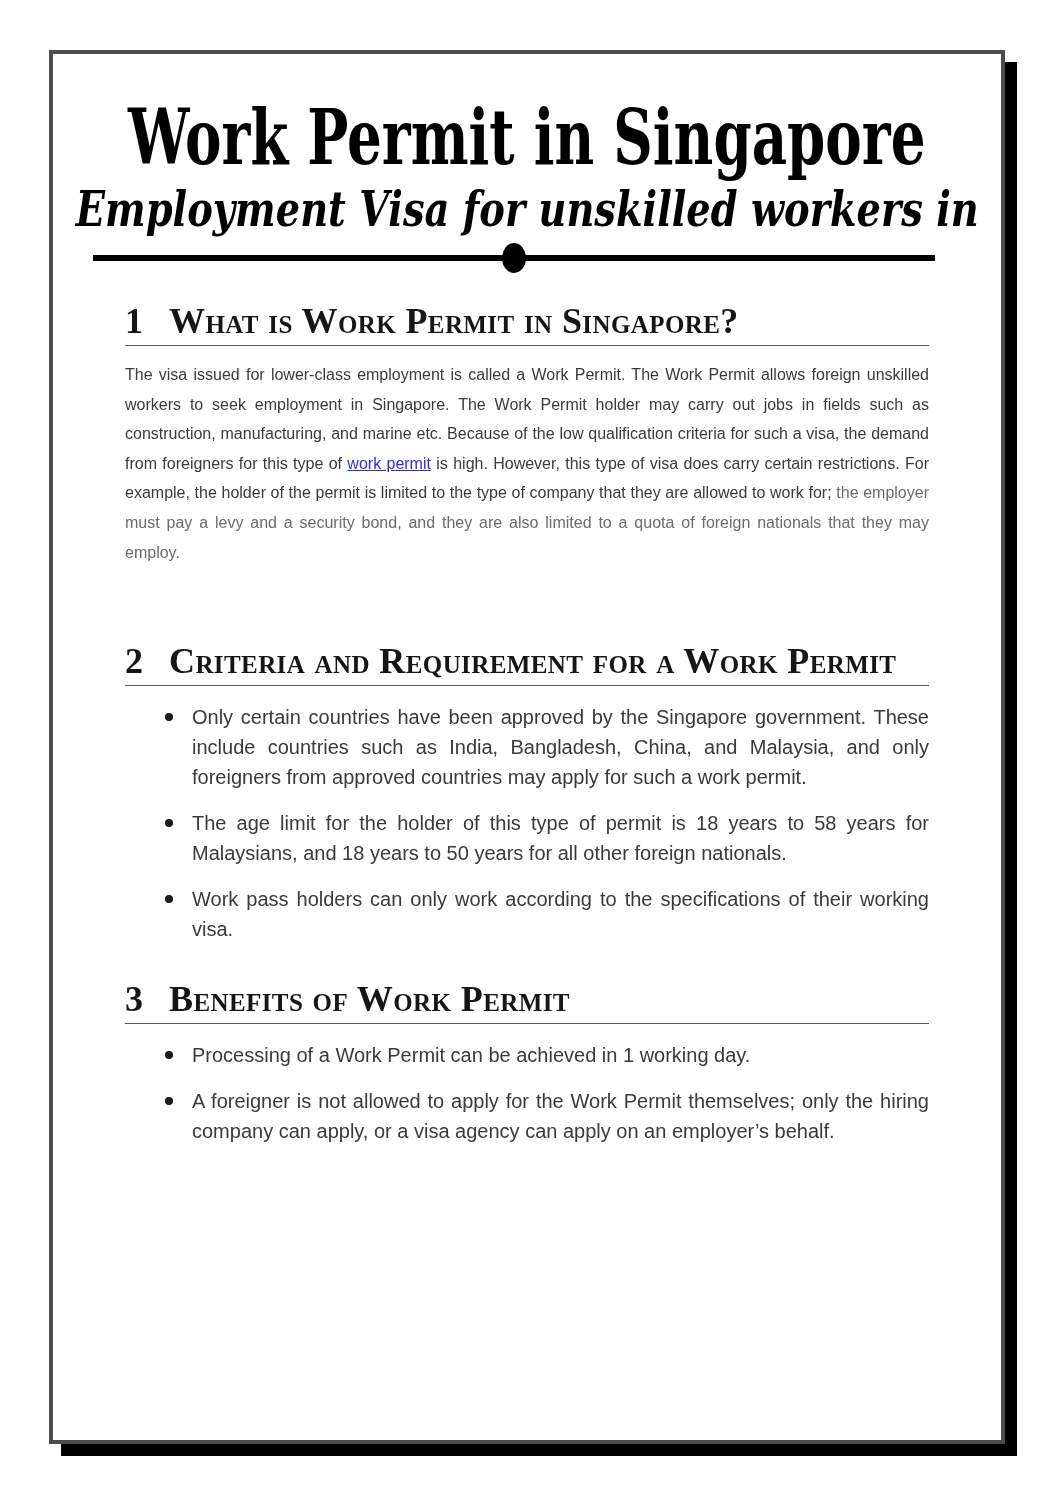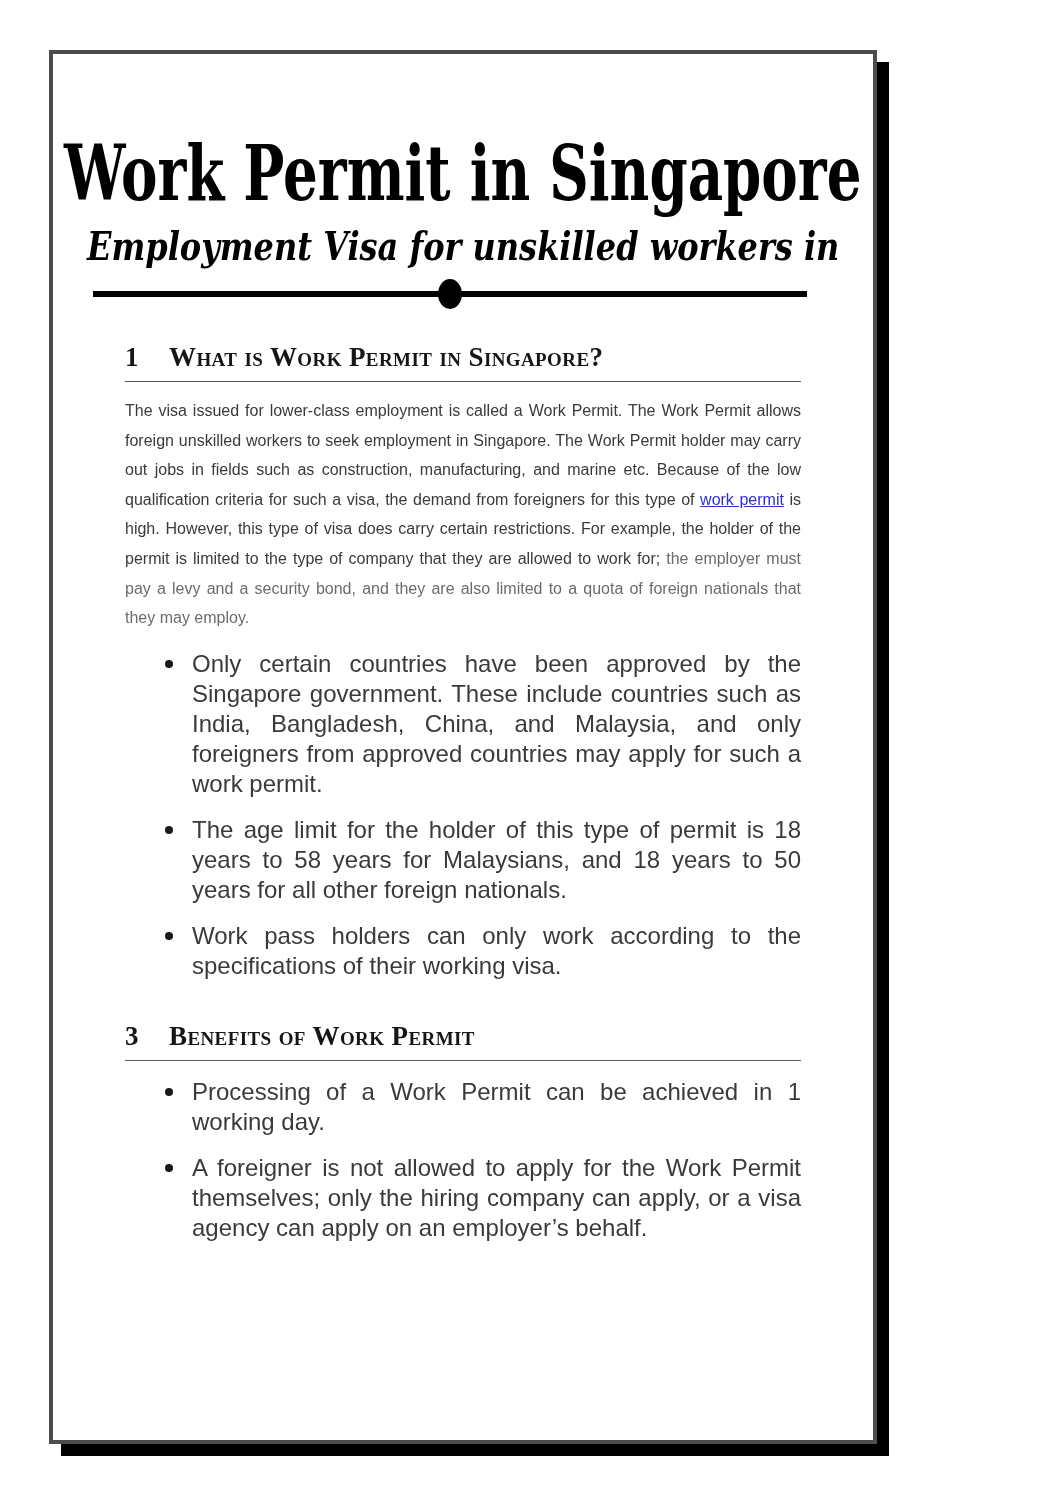--- a/index.html
+++ b/index.html
@@ -13,77 +13,77 @@
     --link:#2e2ed6;
     --divider:#000000;
   }
   *{box-sizing:border-box;}
   html,body{margin:0;padding:0;}
   body{
     width:1058px;height:1497px;position:relative;background:#ffffff;
     font-family:"Liberation Sans", sans-serif;
   }
   .page{
-    position:absolute;left:49px;top:50px;width:828px;height:1394px;
+    position:absolute;left:49px;top:50px;width:956px;height:1394px;
     background:var(--page-bg);
     border:4px solid var(--frame-border);
     box-shadow:12px 12px 0 0 var(--frame-shadow);
-    padding:78px 72px 0 72px;
+    padding:42px 72px 0 72px;
     overflow:hidden;
   }
   
   .doc-title{
     margin:0;display:flex;justify-content:center;
     font-family:"DejaVu Serif", serif;font-weight:bold;
     font-size:76px;line-height:84px;color:#000;
   }
   .doc-title .squeeze{display:inline-block;white-space:nowrap;transform:scaleX(0.72);transform-origin:50% 50%;}
   .doc-subtitle{
     margin:6px 0 0 0;
     font-family:"DejaVu Serif", serif;font-weight:bold;font-style:italic;
-    font-size:40px;line-height:47px;color:#000;
+    font-size:48px;line-height:47px;color:#000;
   }
   .doc-subtitle .sub-line{display:flex;justify-content:center;}
   .doc-subtitle .squeeze{display:inline-block;white-space:nowrap;transform:scaleX(0.80);transform-origin:50% 50%;}
   
   .divider{
     position:relative;height:6px;background:var(--divider);
     margin:22px -6px 0 -32px;
   }
   .divider-dot{
     position:absolute;left:50%;top:50%;
     width:24px;height:30px;border-radius:50%;
     background:var(--divider);
     transform:translate(-50%,-50%);
   }
   
   .sec-head{
     font-family:"Liberation Serif", serif;font-weight:bold;
     font-variant:small-caps;letter-spacing:0.4px;
-    font-size:27px;line-height:36px;color:var(--heading-text);
+    font-size:36px;line-height:36px;color:var(--heading-text);
     border-bottom:1px solid var(--heading-rule);
     padding-bottom:6px;
   }
   .sec-head .sec-num{display:inline-block;min-width:44px;}
   .sec-1{margin-top:42px;}
   .sec-2{margin-top:76px;}
   .sec-3{margin-top:37px;}
   
   .body-par{
     margin:14px 0 0 0;
     font-size:16px;line-height:29.6px;color:var(--body-text);
     text-align:justify;
   }
   .muted{color:var(--muted-text);}
   a.doclink{color:var(--link);text-decoration:underline;}
   
   ul.bullets{list-style:none;margin:16px 0 0 0;padding:0;}
   ul.bullets li{
     position:relative;padding-left:67px;margin-bottom:16px;
-    font-size:24px;line-height:30px;color:var(--body-text);
+    font-size:20px;line-height:30px;color:var(--body-text);
     text-align:justify;
   }
   .bullet{
     position:absolute;left:40px;top:11px;
     width:8px;height:8px;border-radius:50%;background:#1a1a1a;
   }
 </style>
 </head>
 <body>
 
@@ -100,20 +100,21 @@
     </h2>
 
   <div class="divider">
     <span class="divider-dot"></span>
   </div>
 
   <div class="sec-head sec-1"><span class="sec-num">1</span><span>What is Work Permit in Singapore?</span></div>
 
   <p class="body-par"><span>The visa issued for lower-class employment is called a Work Permit. The Work Permit allows foreign unskilled workers to seek employment in Singapore. The Work Permit holder may carry out jobs in fields such as construction, manufacturing, and marine etc. Because of the low qualification criteria for such a visa, the demand from foreigners for this type of </span><a class="doclink" href="#">work permit</a><span> is high. However, this type of visa does carry certain restrictions. For example, the holder of the permit is limited to the type of company that they are allowed to work for; </span><span class="muted">the employer must pay a levy and a security bond, and they are also limited to a quota of foreign nationals that they may employ.</span></p>
 
+  <div class="sec-head sec-2"><span class="sec-num">2</span><span>Criteria and Requirement for a Work Permit</span></div>
 
   <ul class="bullets">
     <li><span class="bullet"></span><span>Only certain countries have been approved by the Singapore government. These include countries such as India, Bangladesh, China, and Malaysia, and only foreigners from approved countries may apply for such a work permit.</span></li>
     <li><span class="bullet"></span><span>The age limit for the holder of this type of permit is 18 years to 58 years for Malaysians, and 18 years to 50 years for all other foreign nationals.</span></li>
     <li><span class="bullet"></span><span>Work pass holders can only work according to the specifications of their working visa.</span></li>
   </ul>
 
   <div class="sec-head sec-3"><span class="sec-num">3</span><span>Benefits of Work Permit</span></div>
 
   <ul class="bullets">

